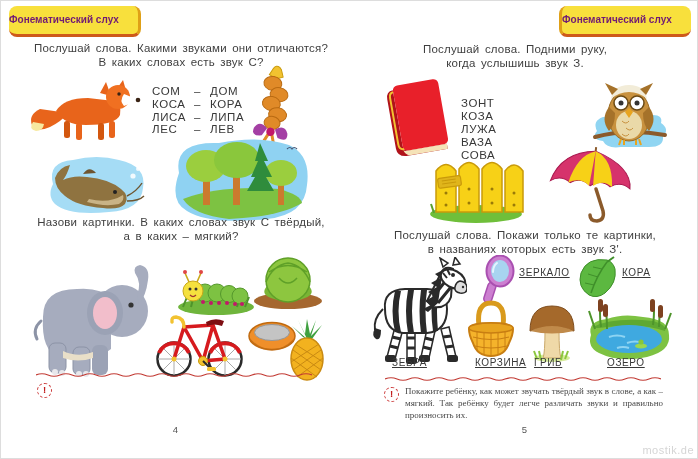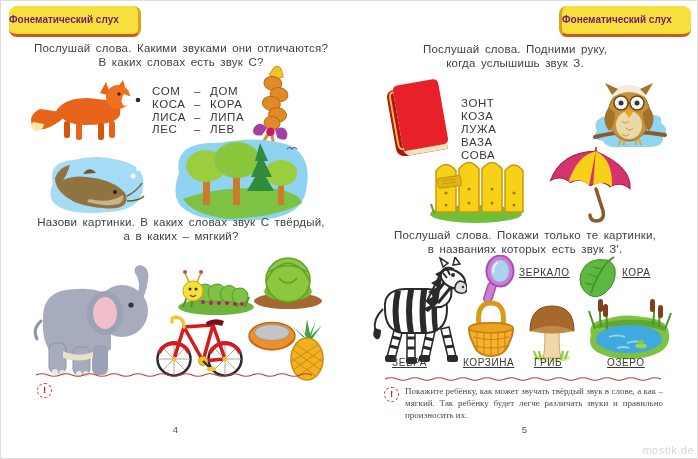--- a/index.html
+++ b/index.html
@@ -431,21 +431,21 @@
           <rect x="20" y="11" width="5" height="13" rx="2.5"></rect>
           <rect x="67" y="6" width="5" height="13" rx="2.5"></rect>
           <rect x="75" y="12" width="5" height="13" rx="2.5"></rect>
         </g>
         <ellipse cx="58" cy="53" rx="6" ry="2.5" fill="#9CD84E"></ellipse>
         <circle cx="58" cy="49" r="2.6" fill="#86C73C"></circle>
       </svg>
     </div>
 
     <span class="pic-label" style="left:42px;top:356px;">ЗЕБРА</span>
-    <span class="pic-label" style="left:113px;top:356px;">КОРЗИНА</span>
+    <span class="pic-label" style="left:125px;top:356px;">КОРЗИНА</span>
     <span class="pic-label" style="left:184px;top:356px;">ГРИБ</span>
     <span class="pic-label" style="left:257px;top:356px;">ОЗЕРО</span>
 
     <div class="sep" style="left:35px;top:375px;width:276px;">
       <svg width="276" height="6" viewBox="0 0 276 6" preserveAspectRatio="none">
         <path d="M0,3 q6,-2.5 12,0 t12,0 t12,0 t12,0 t12,0 t12,0 t12,0 t12,0 t12,0 t12,0 t12,0 t12,0 t12,0 t12,0 t12,0 t12,0 t12,0 t12,0 t12,0 t12,0 t12,0 t12,0 t12,0" stroke="#C23B34" stroke-width="1.2" fill="none"></path>
       </svg>
     </div>
 
     <div class="note-icon" style="left:34px;top:386px;">

